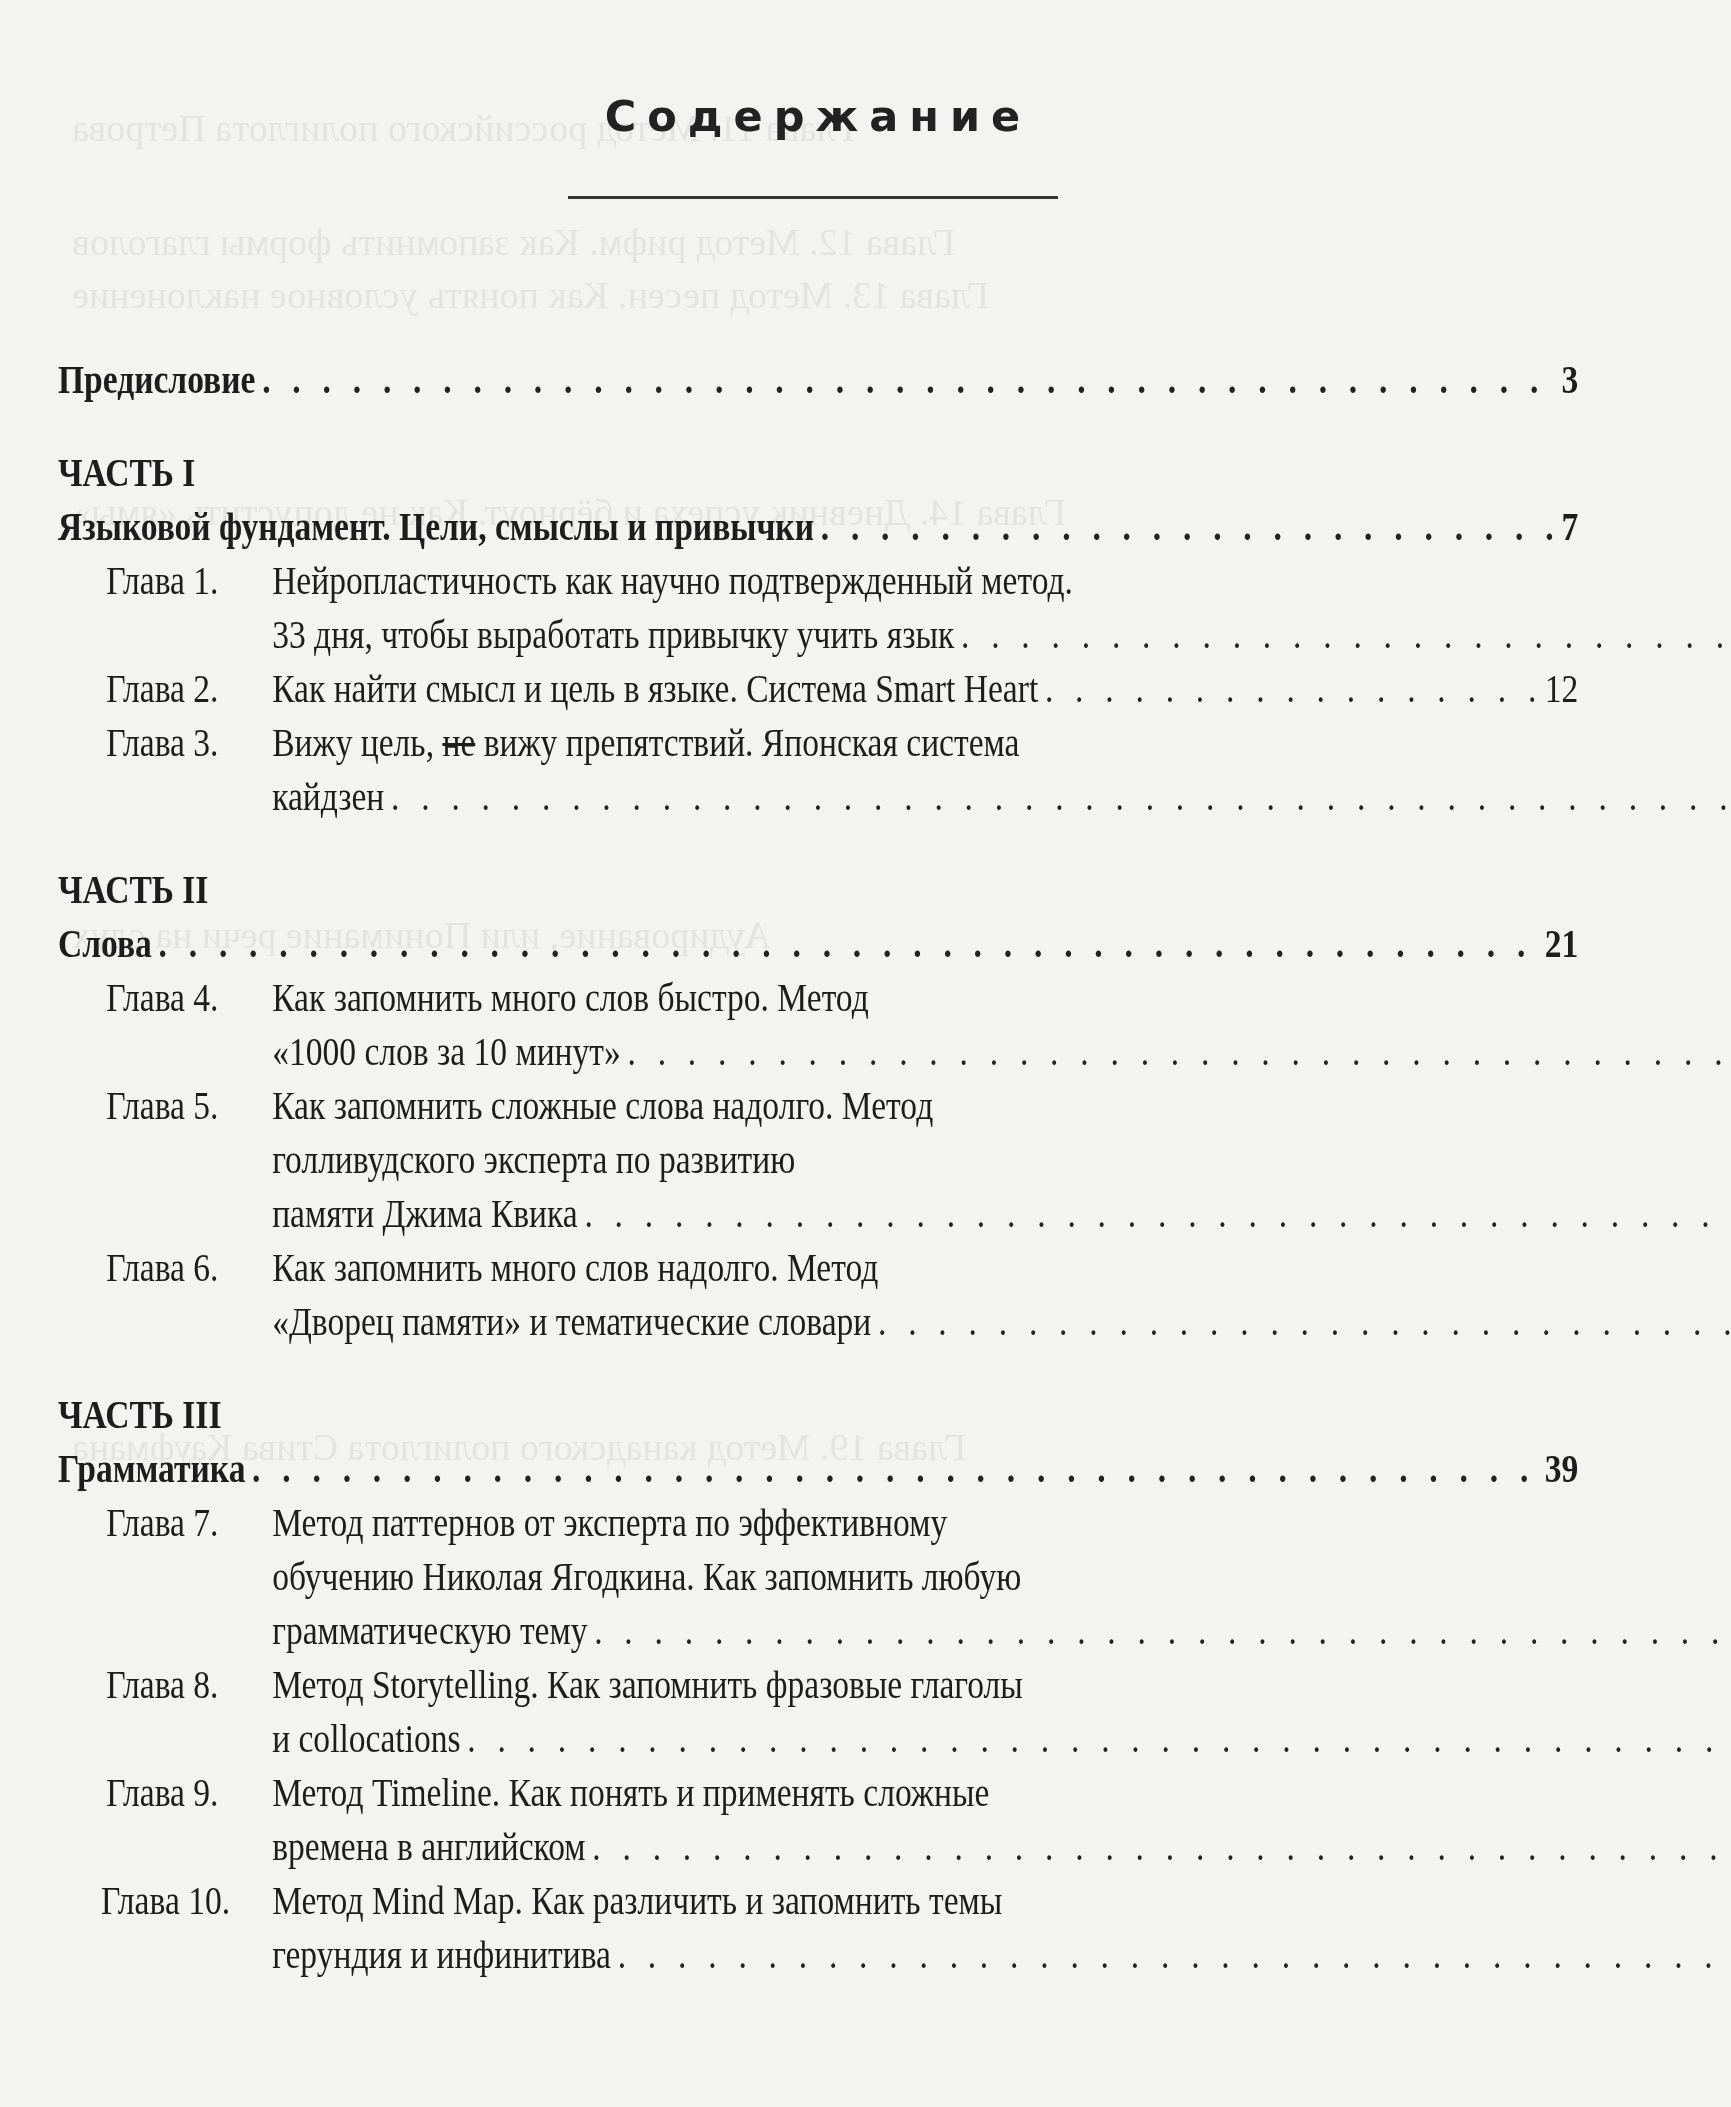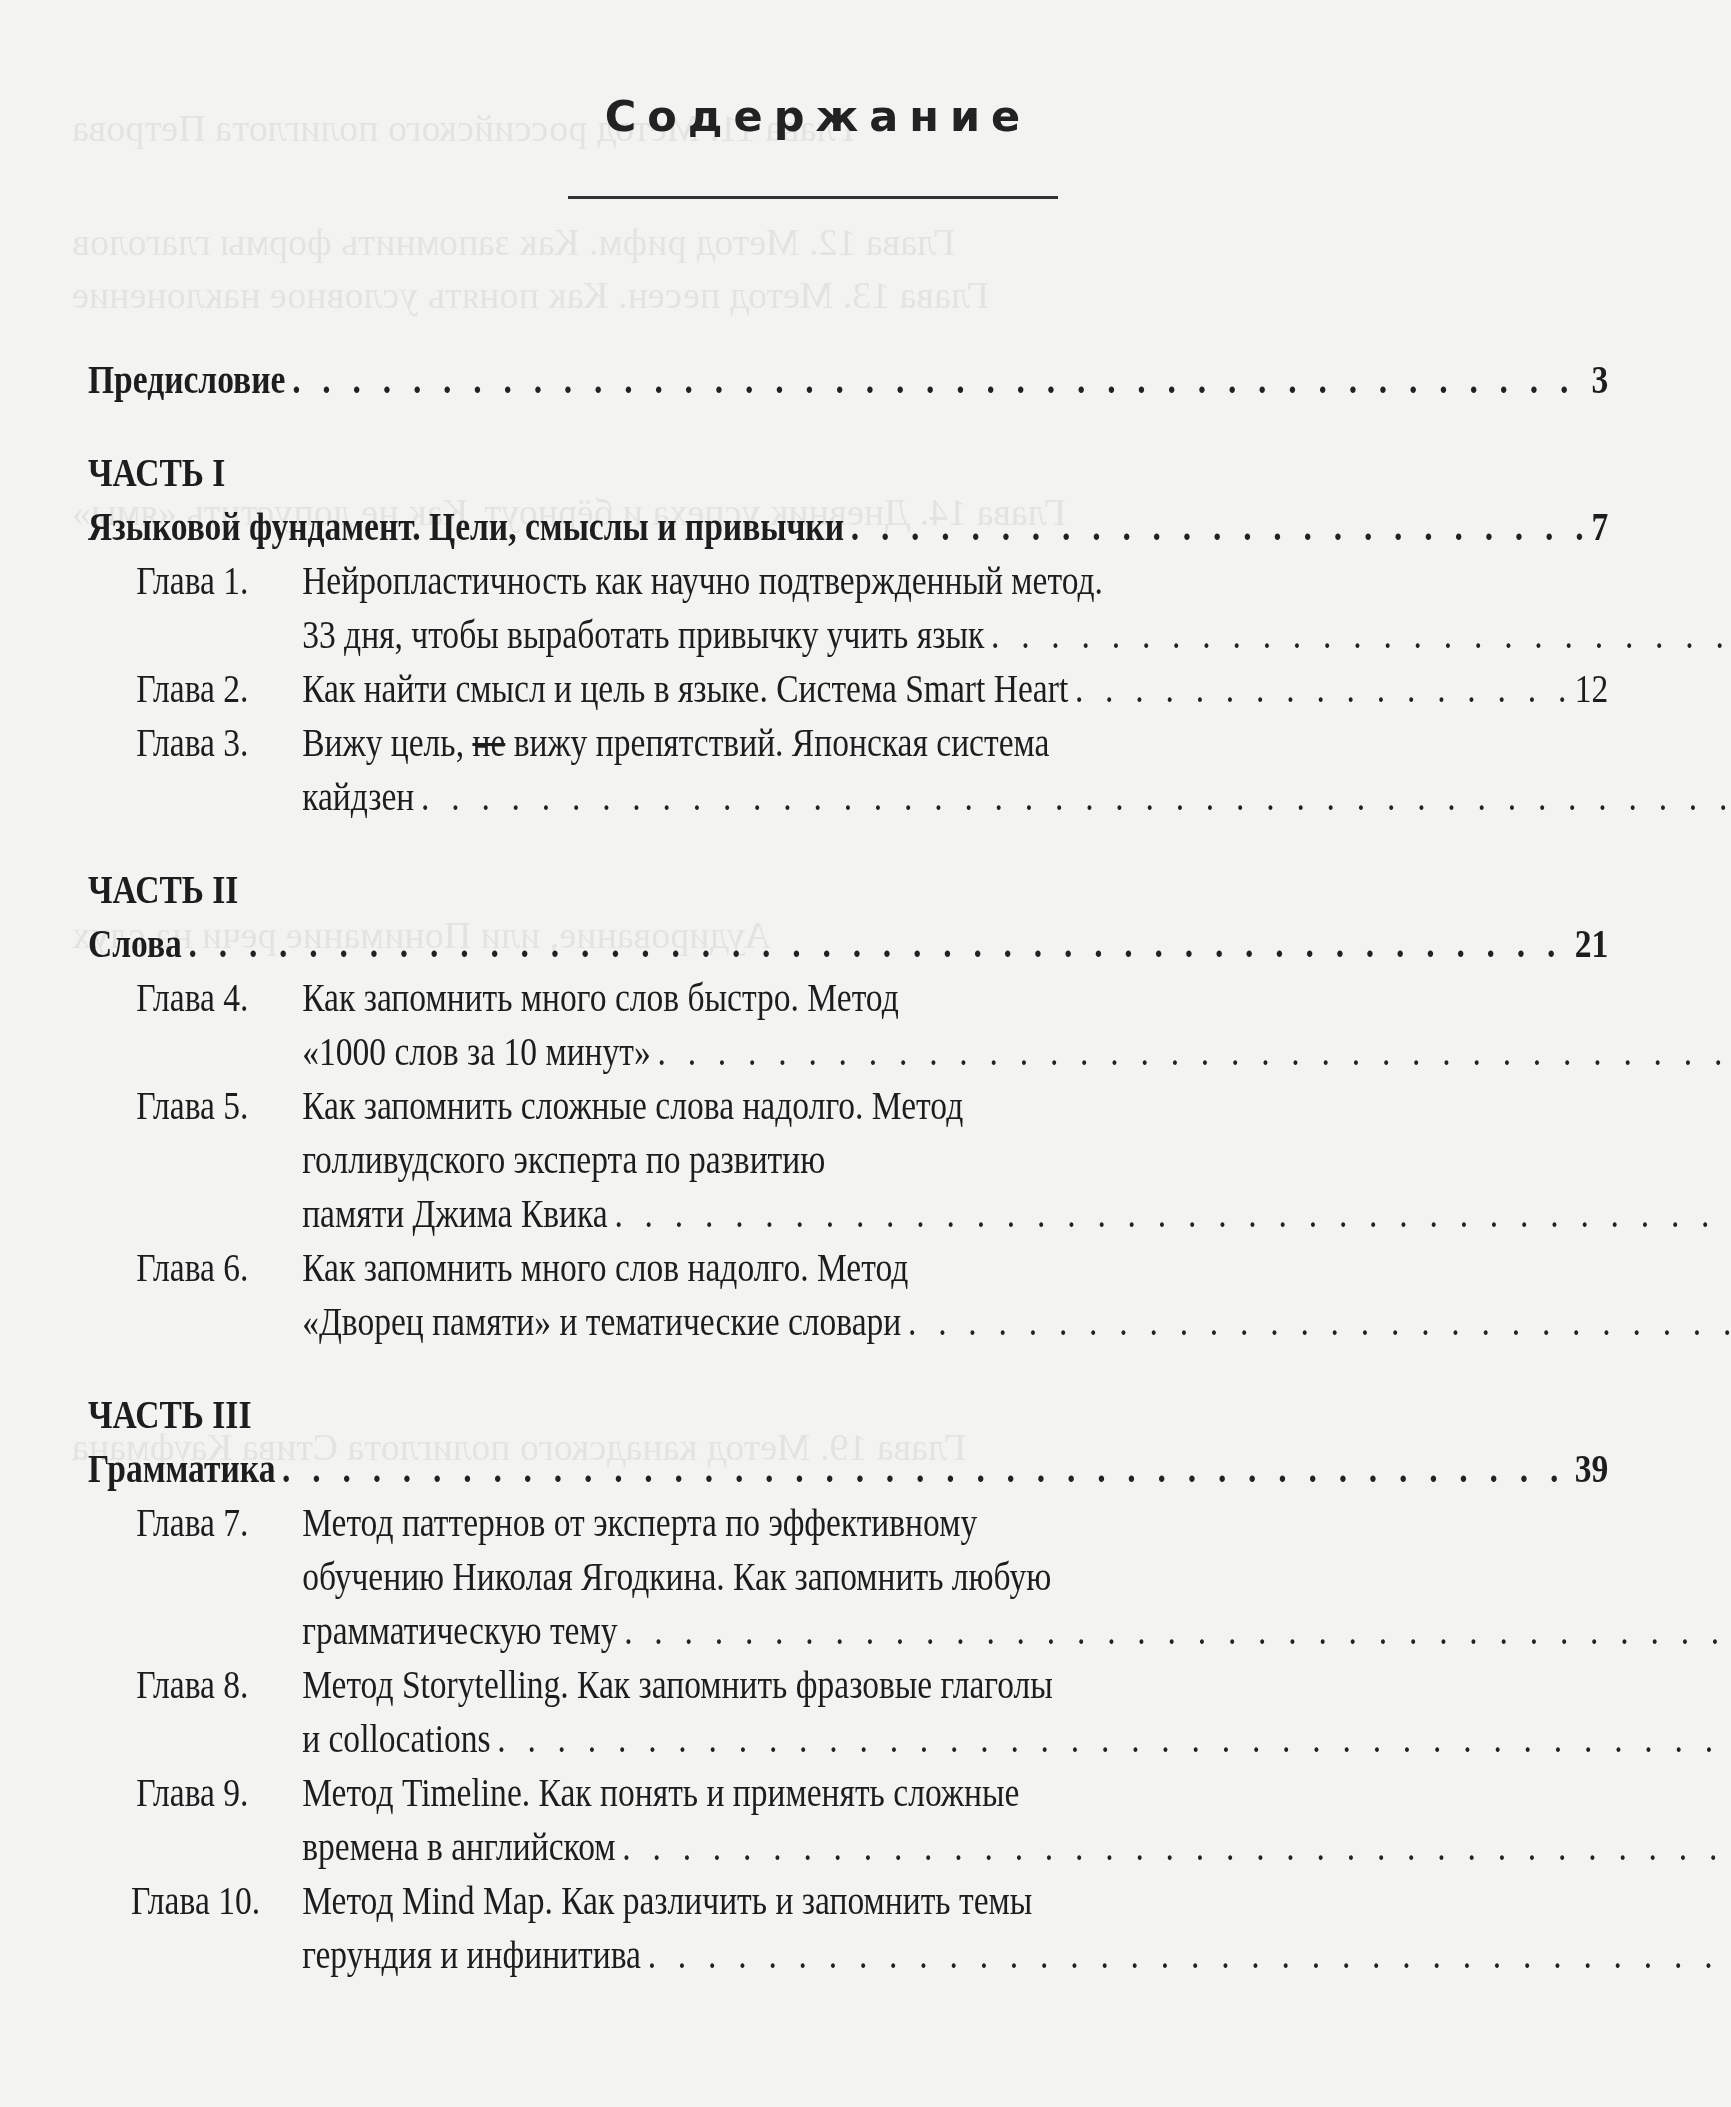--- a/index.html
+++ b/index.html
@@ -12,21 +12,21 @@
   }
   .page { position: absolute; left: 0; top: 0; width: 1732px; height: 2108px; }
   .title-wrap { position: absolute; left: 573px; top: 95px; width: 490px; text-align: center; }
   .title {
     font-family: "DejaVu Sans", "Liberation Sans", sans-serif;
     font-weight: bold; font-size: 43px; letter-spacing: 11px;
     color: #222; line-height: 1; margin: 0;
   }
   .title-rule { position: absolute; left: 568px; top: 196px; width: 490px; height: 3.3px; background: #333; }
 
-  .toc { position: absolute; left: 58px; top: 345px; width: 1520px; margin-left: 30px; }
+  .toc { position: absolute; left: 58px; top: 345px; width: 1520px; }
   .row {
     display: flex; align-items: flex-end; height: 54px;
     font-size: 39px; line-height: 1;
     transform: scaleX(0.86); transform-origin: left bottom; width: 116.3%;
   }
   .row.bold { font-weight: bold; }
   .row .label { white-space: nowrap; }
   .row .leader {
     flex: 1; overflow: hidden; white-space: nowrap; margin: 0 7.8px;
     letter-spacing: 7.8px; color: #222;

